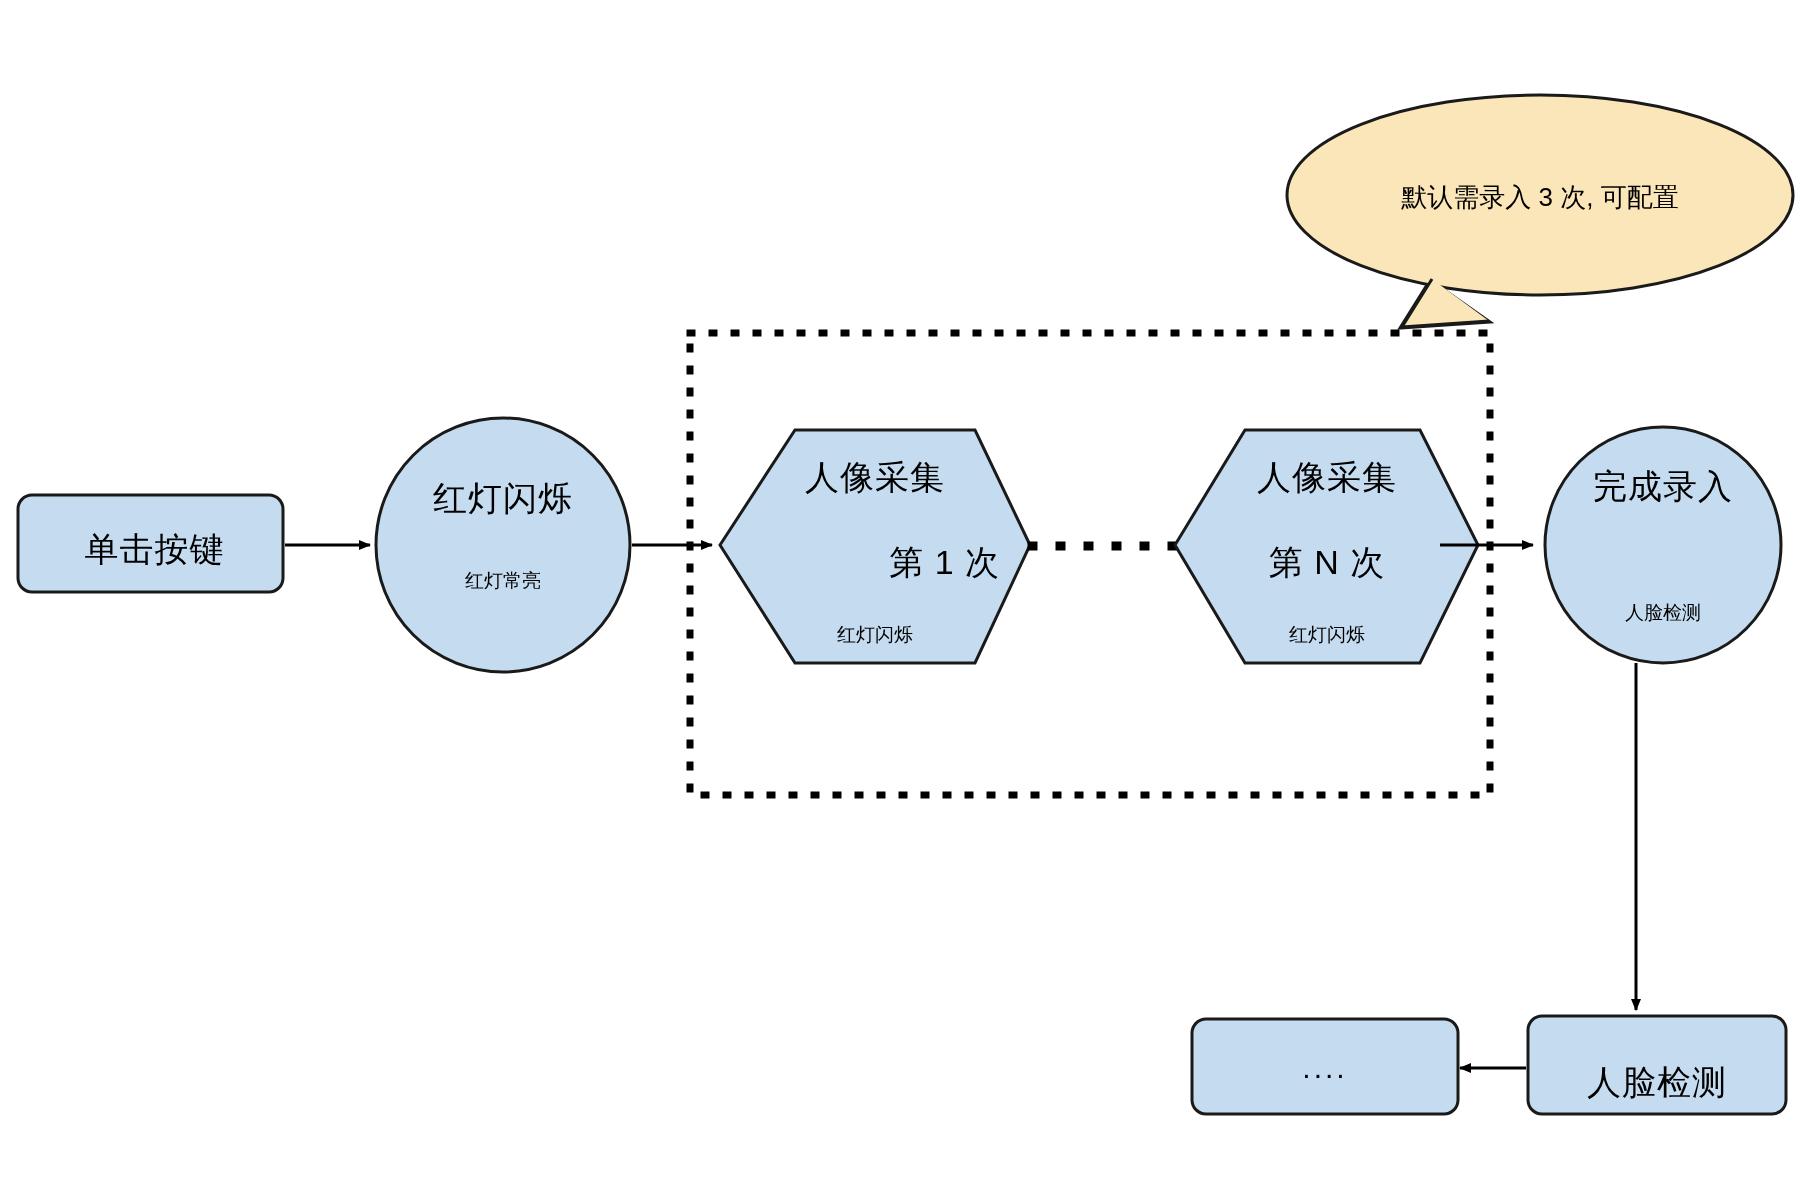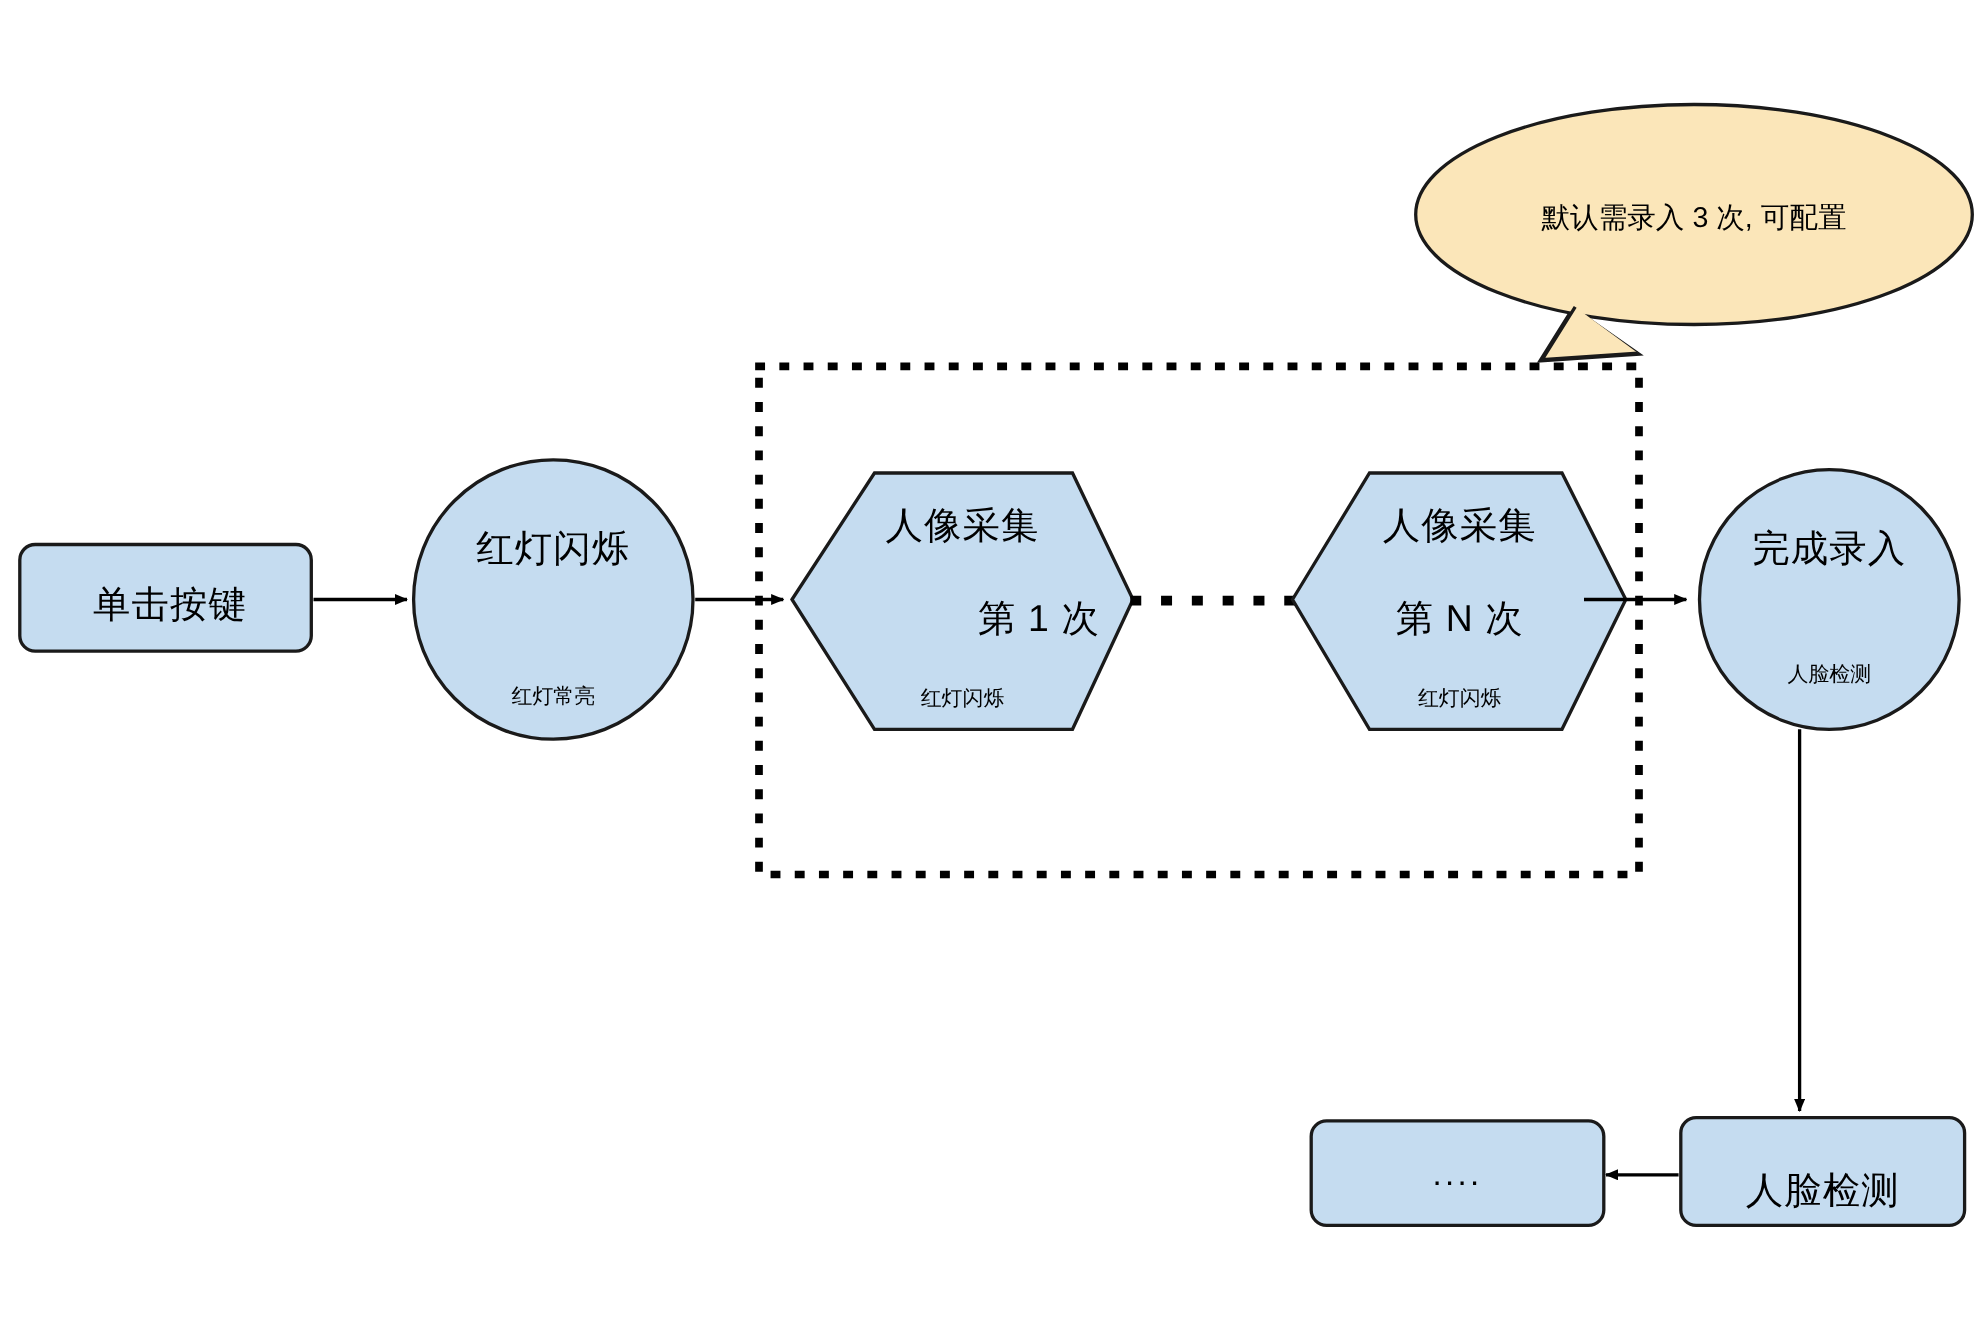--- a/index.html
+++ b/index.html
@@ -90,35 +90,35 @@
       <path d="M1430,280 L1400,328 L1490,322 Z" fill="#fbe6b9" stroke="#1a1a1a" stroke-width="3"></path>
       <ellipse cx="1540" cy="195" rx="253" ry="100" fill="#fbe6b9" stroke="#1a1a1a" stroke-width="3"></ellipse>
       <path d="M1432,279 L1402,327 L1489,321" fill="#fbe6b9" stroke="#1a1a1a" stroke-width="3" stroke-linejoin="round"></path>
     </g>
   </svg>
 
   <div class="node-text title-text" style="left:18px; top:527px; width:273px;">单击按键</div>
 
   <div class="node-text title-text" style="left:376px; top:476px; width:254px;">红灯闪烁</div>
 
-  <div class="node-text sub-text" style="left:376px; top:620px; width:254px;">红灯常亮</div>
+  <div class="node-text sub-text" style="left:376px; top:568px; width:254px;">红灯常亮</div>
 
   <div class="node-text title-text" style="left:750px; top:455px; width:250px;">人像采集</div>
 
   <div class="node-text title-text" style="left:750px; top:540px; width:250px;text-align:right;">第 1 次</div>
 
   <div class="node-text sub-text" style="left:750px; top:622px; width:250px;">红灯闪烁</div>
 
   <div class="node-text title-text" style="left:1202px; top:455px; width:250px;">人像采集</div>
 
   <div class="node-text title-text" style="left:1202px; top:540px; width:250px;">第 N 次</div>
 
   <div class="node-text sub-text" style="left:1202px; top:622px; width:250px;">红灯闪烁</div>
 
-  <div class="node-text title-text" style="left:1536px; top:476px; width:254px;">完成录入</div>
+  <div class="node-text title-text" style="left:1536px; top:464px; width:254px;">完成录入</div>
 
   <div class="node-text sub-text" style="left:1536px; top:600px; width:254px;">人脸检测</div>
 
   <div class="node-text title-text" style="left:1528px; top:1048px; width:258px;margin-top:12px;">人脸检测</div>
 
   <div class="node-text dots-text" style="left:1192px; top:1051px; width:266px;">....</div>
 
   <div class="node-text bubble-text" style="left:1290px; top:180px; width:500px;">默认需录入 3 次, 可配置</div>
 
 </div>

